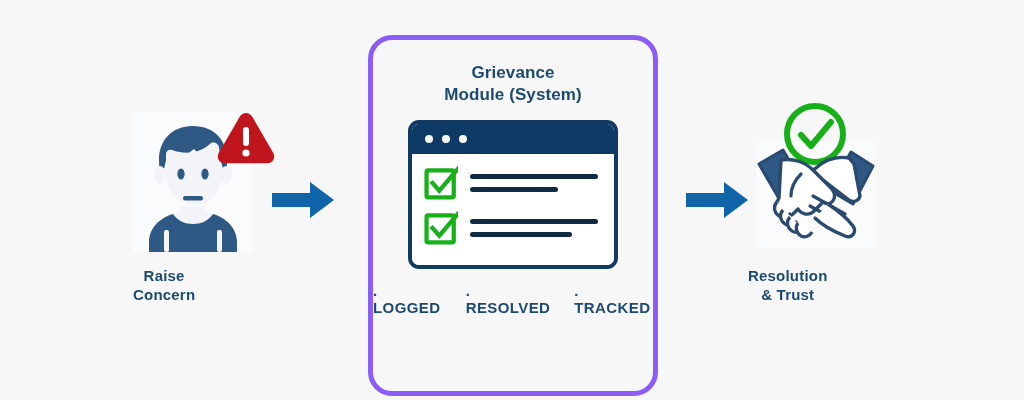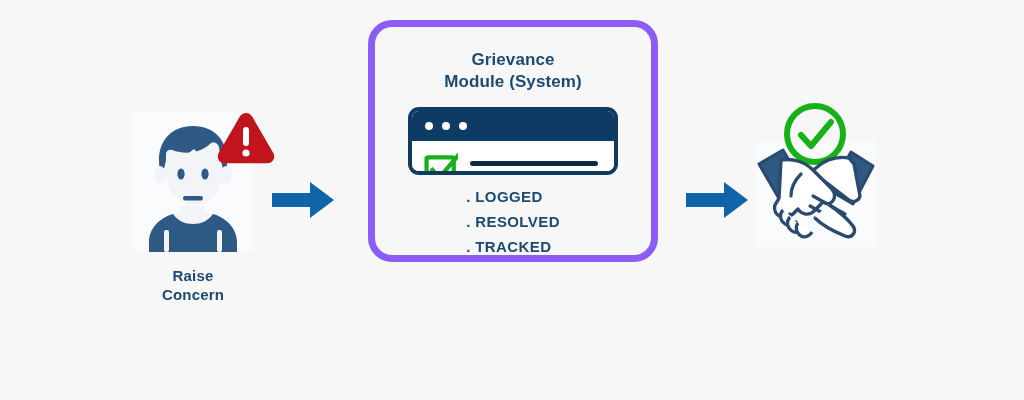--- a/index.html
+++ b/index.html
@@ -6,21 +6,21 @@
   body{
     width:1024px;height:400px;
     background:#f7f7f7;
     font-family:"Liberation Sans", sans-serif;
     overflow:hidden;
     position:relative;
   }
   .stage{position:absolute;inset:0;}
 
   
-  .node{position:absolute;display:flex;flex-direction:column;align-items:center;}
+  .node{position:absolute;display:flex;flex-direction:column;align-items:flex-start;}
   .node-label{
     margin-top:14px;
     font-size:15px;
     font-weight:bold;
     color:#1d4a70;
     text-align:center;
     line-height:1.28;
     letter-spacing:.2px;
     white-space:pre-line;
   }
@@ -28,22 +28,22 @@
   
   #node-raise{left:133px;top:112px;width:120px;}
   .person-wrap{position:relative;width:120px;height:140px;}
   .person-bg{position:absolute;left:0;top:0;width:120px;height:140px;background:#fafbfc;}
 
   
   .arrow{position:absolute;}
 
   
   #module-card{
-    position:absolute;left:368px;top:20px;width:290px;height:242px;
-    border:7px solid #8b5cf6;border-radius:24px;
+    position:absolute;left:368px;top:35px;width:290px;height:361px;
+    border:5px solid #8b5cf6;border-radius:24px;
     background:#f7f7f7;box-sizing:border-box;
     display:flex;flex-direction:column;align-items:center;
   }
   .card-title{
     margin-top:22px;
     font-size:17px;font-weight:bold;color:#1d4a70;
     text-align:center;line-height:1.3;letter-spacing:.1px;
     white-space:pre-line;
   }
   .browser{
@@ -58,21 +58,21 @@
     display:flex;align-items:center;gap:9px;padding-left:13px;
     flex:0 0 auto;
   }
   .dot{width:8px;height:8px;border-radius:50%;background:#ffffff;}
   .browser-body{flex:1;background:#ffffff;padding:12px 10px 6px 12px;box-sizing:border-box;}
   .check-row{display:flex;align-items:center;gap:12px;margin-bottom:11px;}
   .cbox{width:34px;height:34px;flex:0 0 auto;}
   .lines{display:flex;flex-direction:column;gap:8px;}
   .ln{height:5px;background:#102a43;border-radius:3px;}
 
-  .bullets{margin-top:13px;display:flex;flex-direction:column;gap:8px;align-items:flex-start;}
+  .bullets{margin-top:13px;display:flex;flex-direction:row;gap:22px;align-items:flex-start;}
   .bullet{
     font-size:15px;font-weight:bold;color:#1d4a70;letter-spacing:.4px;
   }
 
   
   #node-resolution{left:748px;top:100px;width:135px;}
   .hs-wrap{position:relative;width:135px;height:152px;}
   .hs-bg{position:absolute;left:8px;top:42px;width:120px;height:105px;background:#fafbfc;}
   .check-circle{position:absolute;left:33px;top:0px;width:68px;height:68px;}
   .hs-svg{position:absolute;left:5px;top:40px;}
@@ -196,15 +196,17 @@
         <path d="M37 77 C33 81 34 88 39 91 C43 94 48 92 51 88" fill="#ffffff" stroke="#2b4a6f" stroke-width="3.2" stroke-linejoin="round"></path>
         <path d="M45 83 C42 87 43 93 48 96 C52 98 57 96 59 92" fill="#ffffff" stroke="#2b4a6f" stroke-width="3.2" stroke-linejoin="round"></path>
 
         <path d="M60 56 L92 74" fill="none" stroke="#2b4a6f" stroke-width="3.2" stroke-linecap="round"></path>
         <path d="M57 66 L86 82" fill="none" stroke="#2b4a6f" stroke-width="3.2" stroke-linecap="round"></path>
         <path d="M62 78 C70 84 80 88 90 86" fill="none" stroke="#2b4a6f" stroke-width="3.2" stroke-linecap="round"></path>
 
         <path d="M75 64 C84 70 94 78 100 86 C104 92 99 99 92 96 C82 92 70 86 62 78" fill="#ffffff" stroke="#2b4a6f" stroke-width="3.4" stroke-linejoin="round"></path>
       </svg>
     </div>
+    <div class="node-label">Resolution
+&amp; Trust</div>
   </div>
 
 </div>
 
 </body></html>

